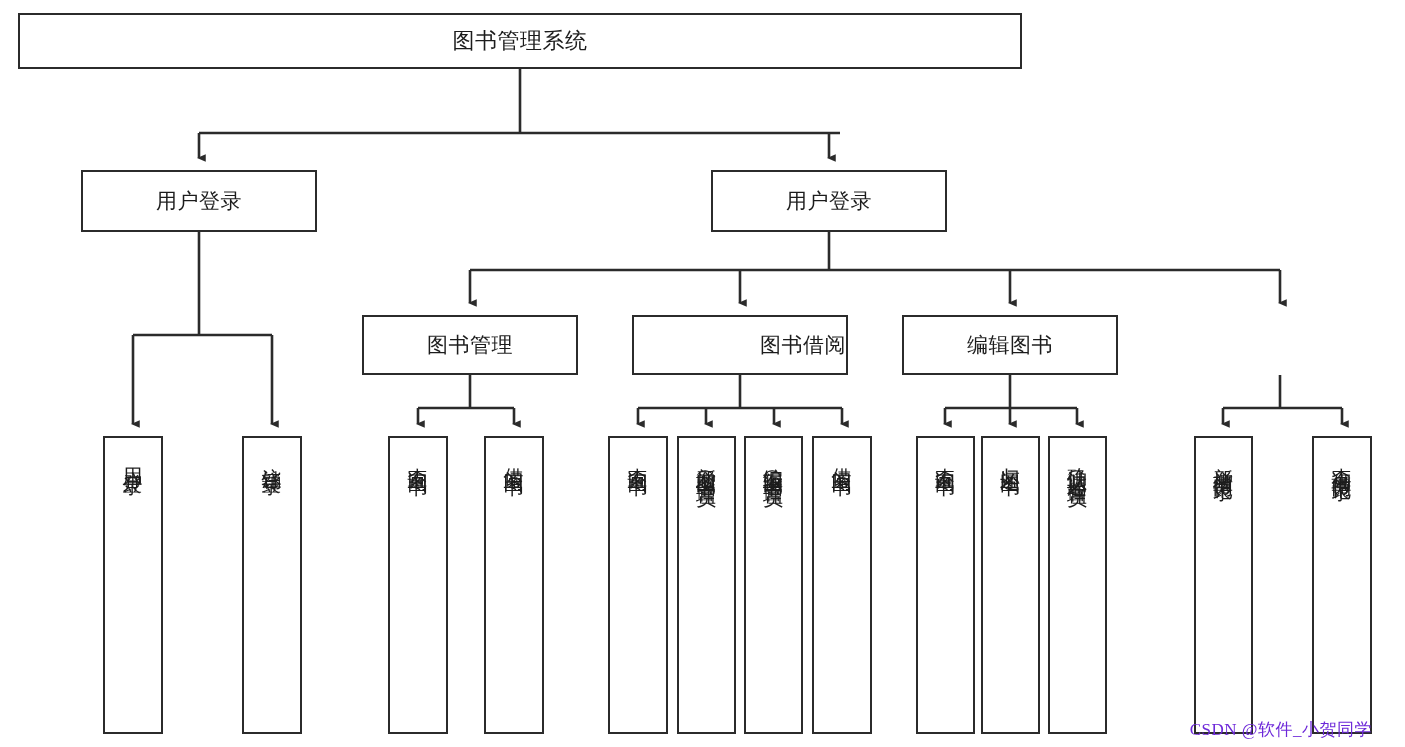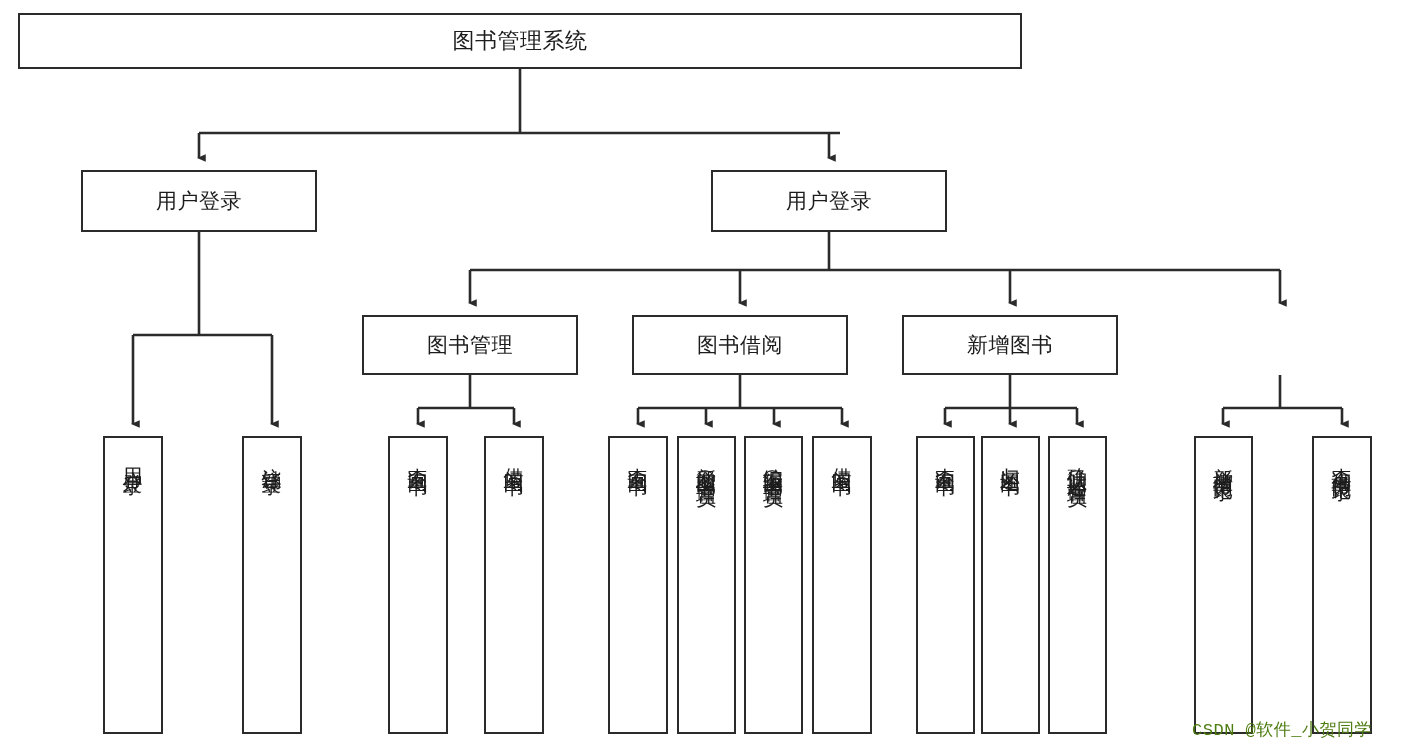--- a/index.html
+++ b/index.html
@@ -60,25 +60,25 @@
     color: #1c1c1c;
   }
   .node.root {
     font-size: 22px;
   }
   #watermark {
     position: absolute;
     right: 8px;
     bottom: 6px;
     font-size: 17px;
-    color: #4d7c0f;
+    color: #6d28d9;
     letter-spacing: 0.5px;
     z-index: 3;
     white-space: nowrap;
-    font-family: Liberation Mono, monospace;
+    font-family: Liberation Serif, serif;
   }
 </style>
 </head>
 <body>
 
 <div id="canvas">
 
   <svg id="edges" viewBox="0 0 1405 747" width="1405" height="747" xmlns="http://www.w3.org/2000/svg">
     <defs>
       <marker id="arrow" viewBox="0 0 12 12" refX="6" refY="9" markerWidth="9" markerHeight="9" orient="auto-start-reverse" markerUnits="userSpaceOnUse">
@@ -136,25 +136,25 @@
   <div class="node horiz" style="left: 81px; top: 170px; width: 236px; height: 62px;">
     <span>用户登录</span>
   </div>
   <div class="node horiz" style="left: 711px; top: 170px; width: 236px; height: 62px;">
     <span>用户登录</span>
   </div>
 
   <div class="node horiz" style="left: 362px; top: 315px; width: 216px; height: 60px;">
     <span>图书管理</span>
   </div>
-  <div class="node horiz" style="left: 632px; top: 315px; width: 216px; height: 60px;">
+  <div class="node horiz" style="left: 632px; top: 315px; width: 216px; height: 60px; justify-content: flex-end;">
     <span>图书借阅</span>
   </div>
   <div class="node horiz" style="left: 902px; top: 315px; width: 216px; height: 60px;">
-    <span>新增图书</span>
+    <span>编辑图书</span>
   </div>
 
   <div class="node vert" style="left: 103px; top: 436px; width: 60px; height: 298px;">
     <span class="vlabel">用户登录</span>
   </div>
   <div class="node vert" style="left: 242px; top: 436px; width: 60px; height: 298px;">
     <span class="vlabel">注销登录</span>
   </div>
   <div class="node vert" style="left: 388px; top: 436px; width: 60px; height: 298px;">
     <span class="vlabel">查询图书</span>

